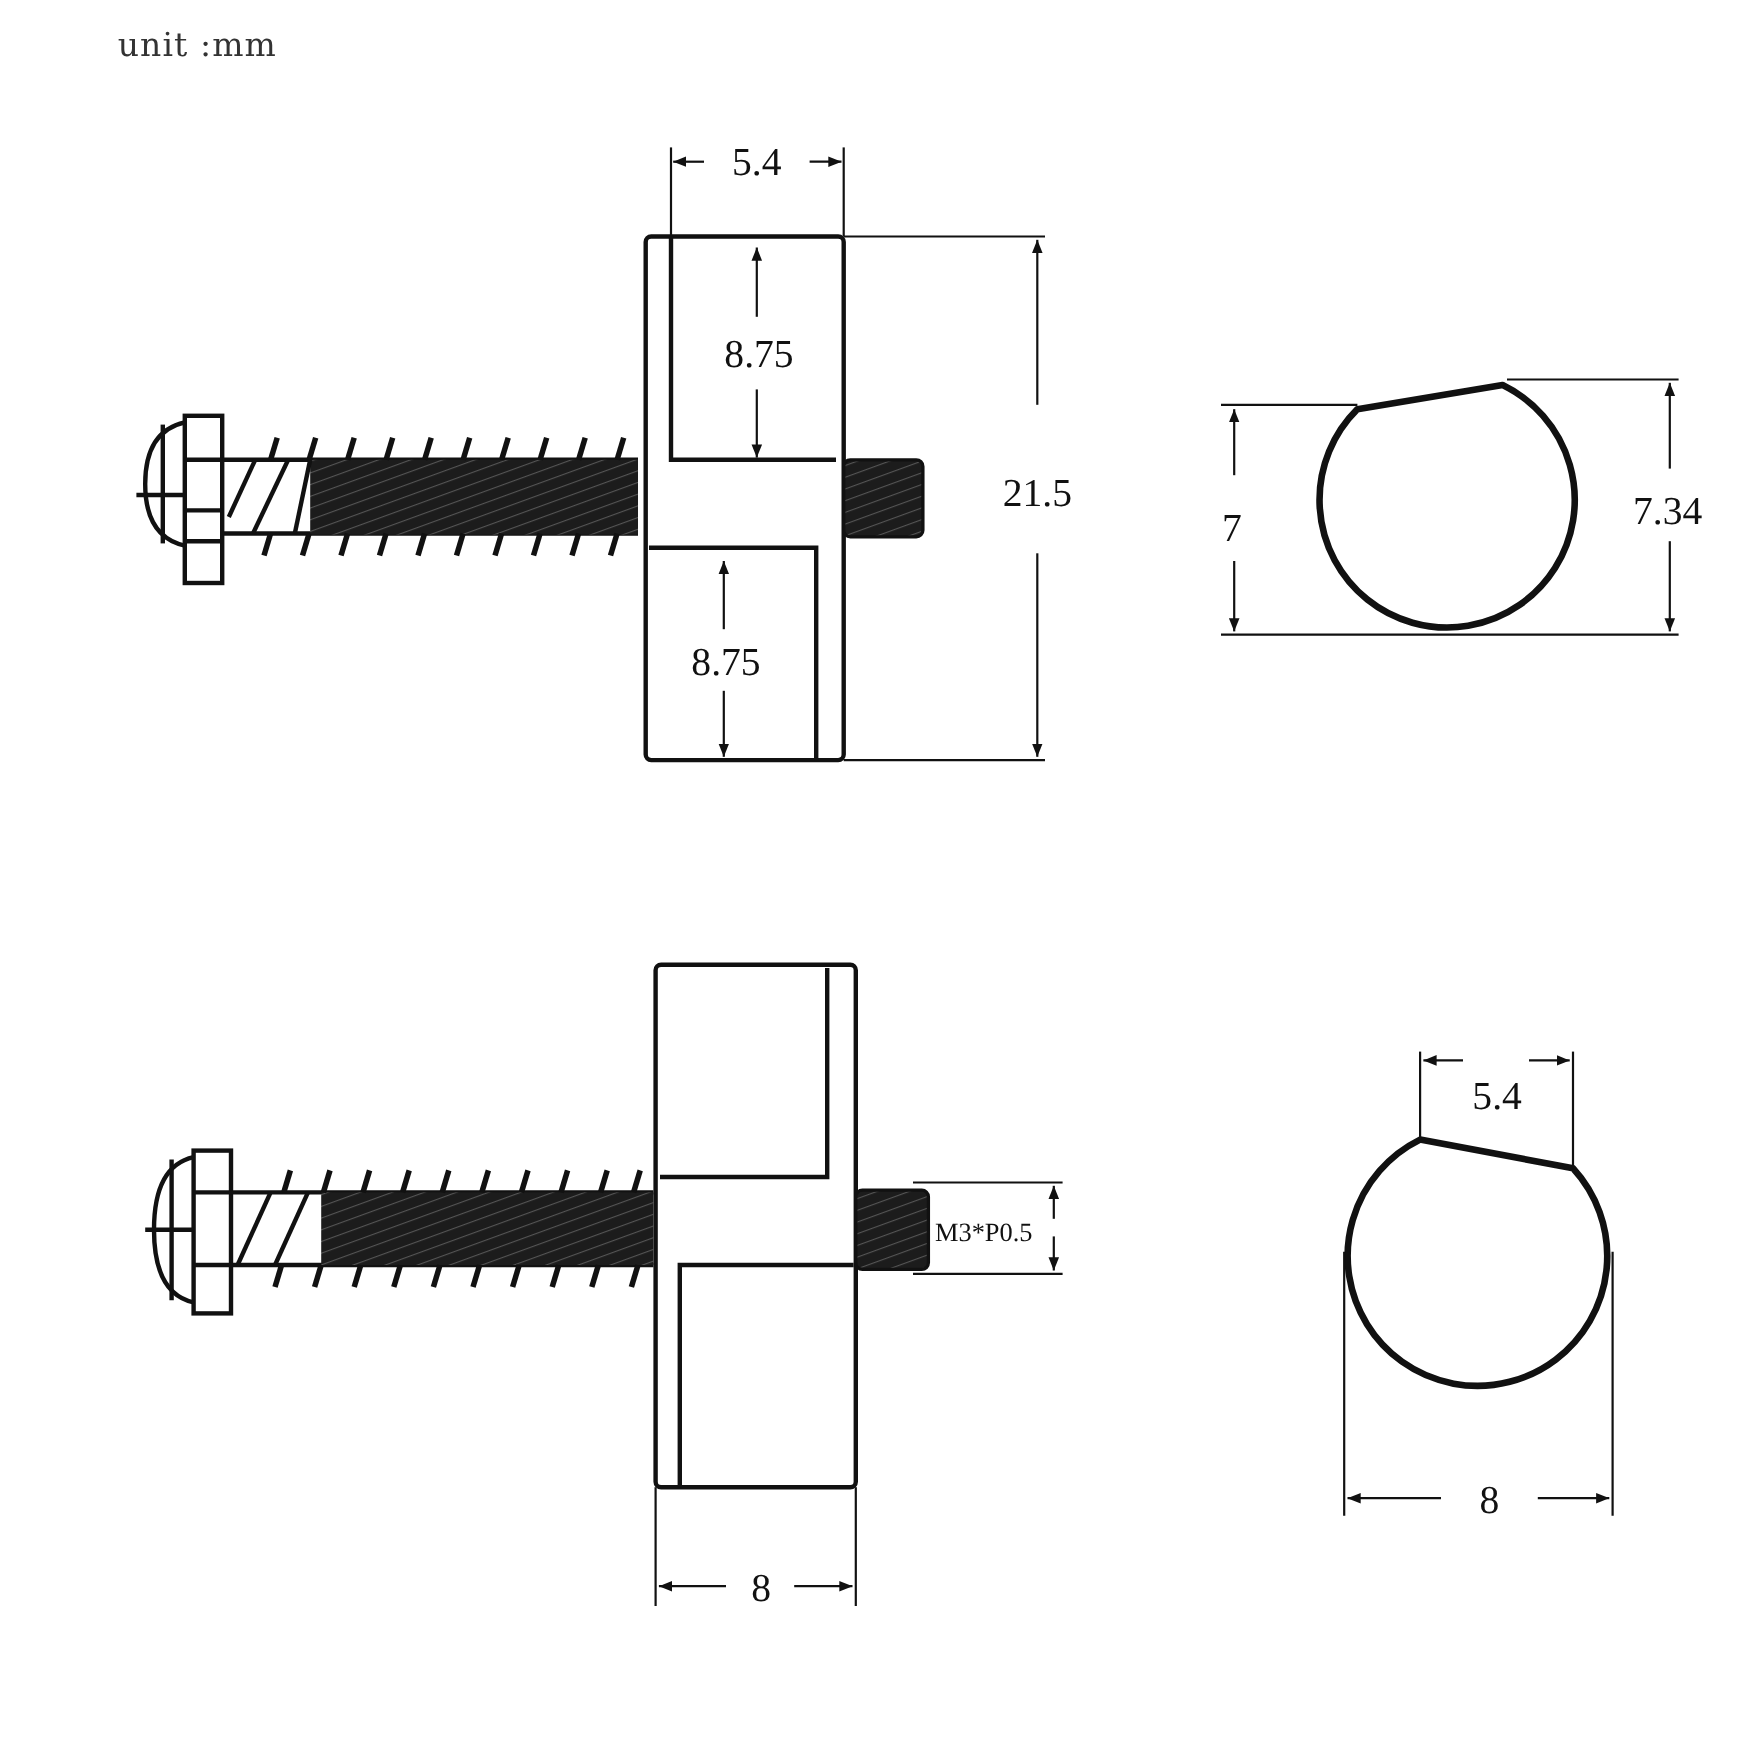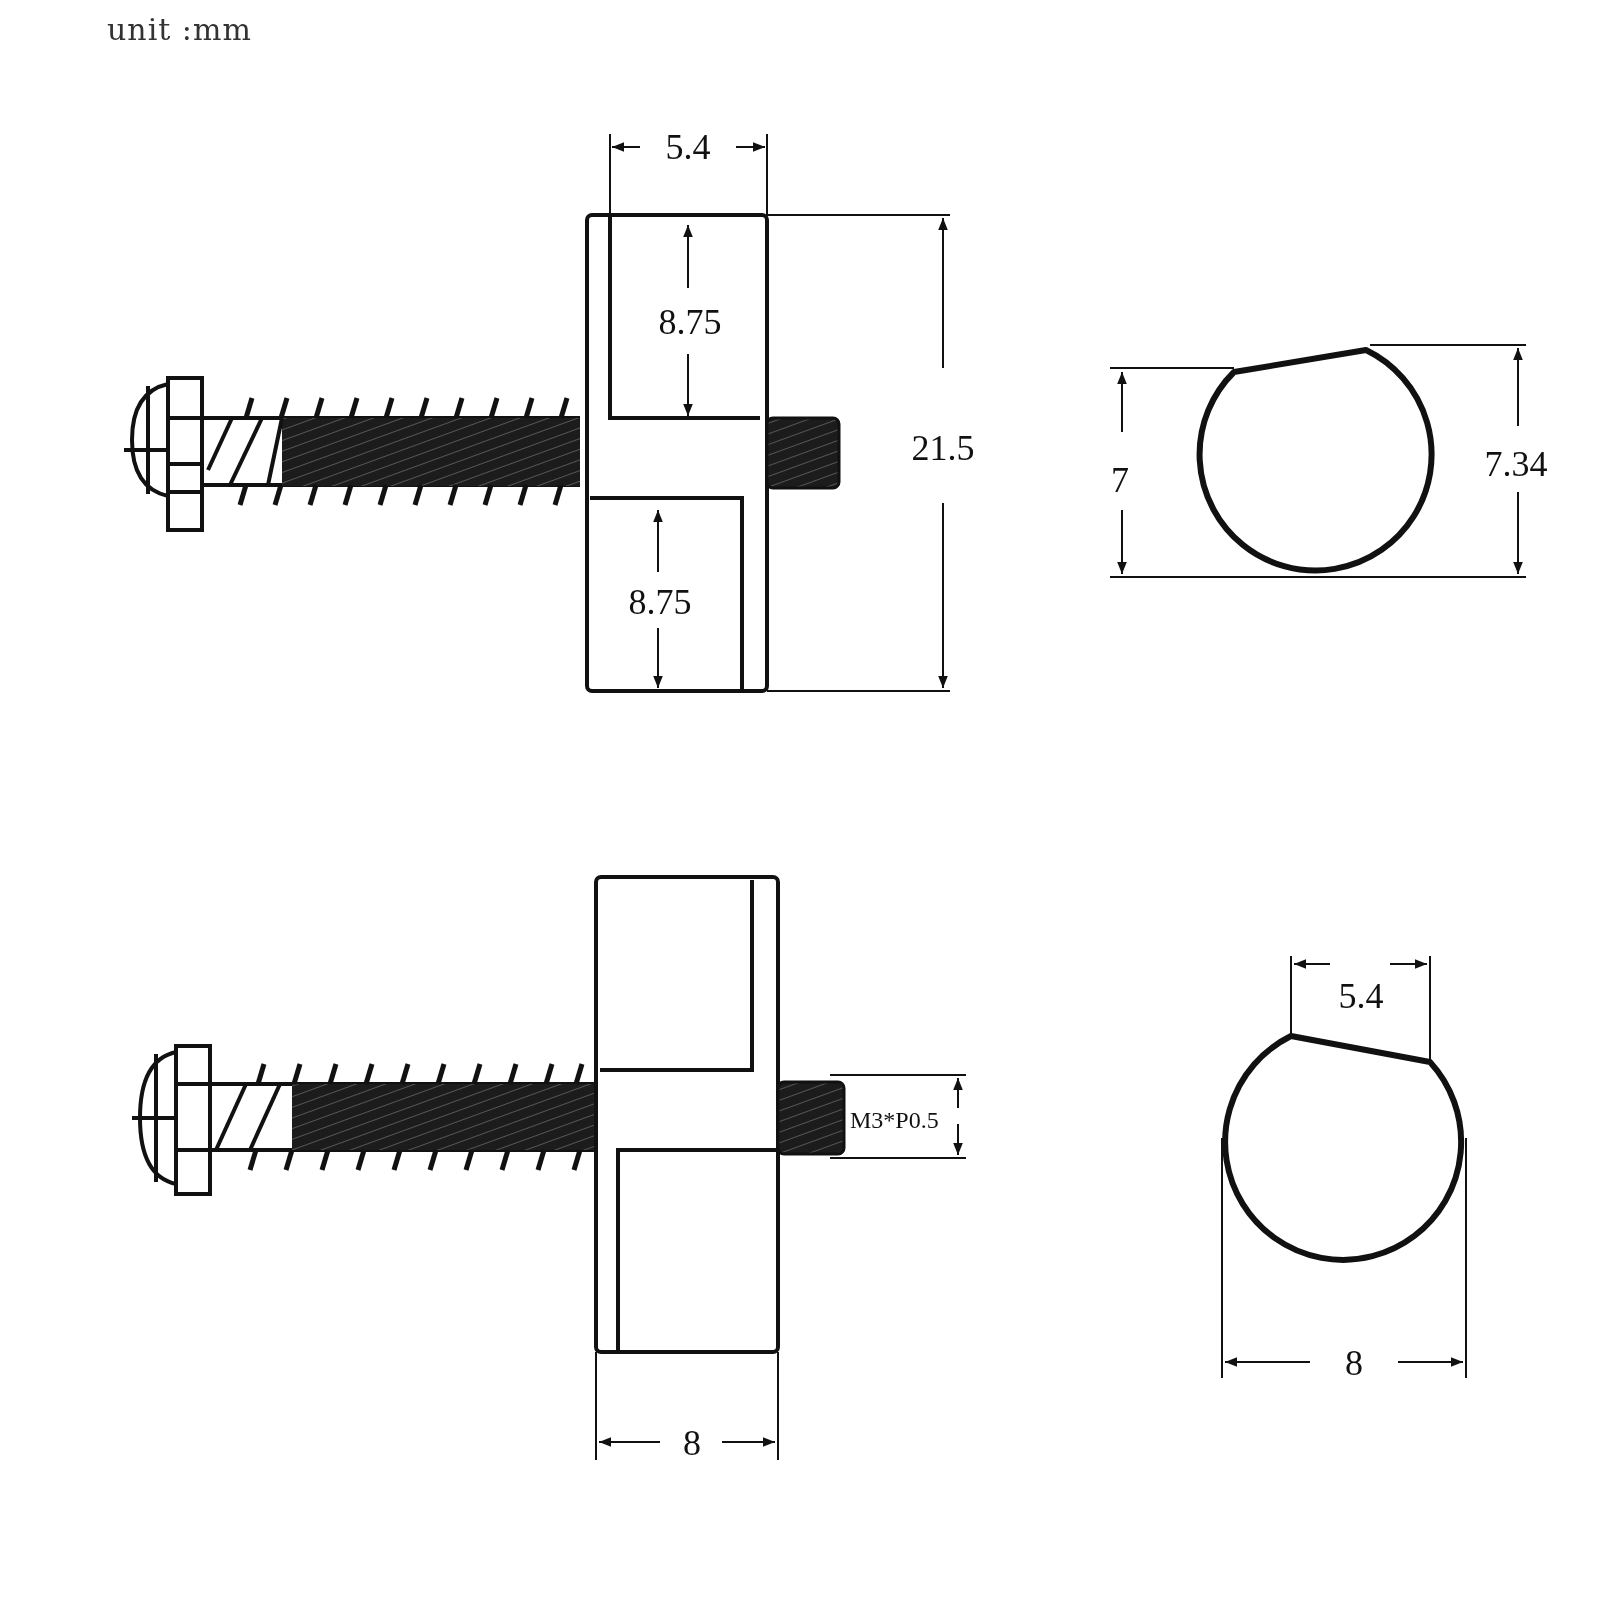--- a/index.html
+++ b/index.html
@@ -1,18 +1,18 @@
 <!DOCTYPE html>
 <html><head>
 <meta charset="utf-8">
 <style>
   html, body { margin:0; padding:0; background:#ffffff; }
   body { width:1600px; height:1600px; position:relative; overflow:hidden; }
   #canvas { position:absolute; left:0; top:0; width:1600px; height:1600px; }
-  .unit-label { position:absolute; left:107px; top:12px; font-family:"DejaVu Serif", serif; font-size:30px; color:#333; letter-spacing:1px; }
+  .unit-label { position:absolute; left:107px; top:24px; font-family:"DejaVu Serif", serif; font-size:30px; color:#333; letter-spacing:1px; }
   .dim-text { font-family:"Liberation Serif", "DejaVu Serif", serif; fill:#111; }
 </style>
 </head>
 <body>
 
 <div class="unit-label">unit :mm</div>
 
 <svg id="canvas" viewBox="0 0 1600 1600" xmlns="http://www.w3.org/2000/svg">
   <defs>
     <marker id="arr" viewBox="0 0 10 10" refX="10" refY="5" markerWidth="12" markerHeight="12" orient="auto-start-reverse" markerUnits="userSpaceOnUse">

